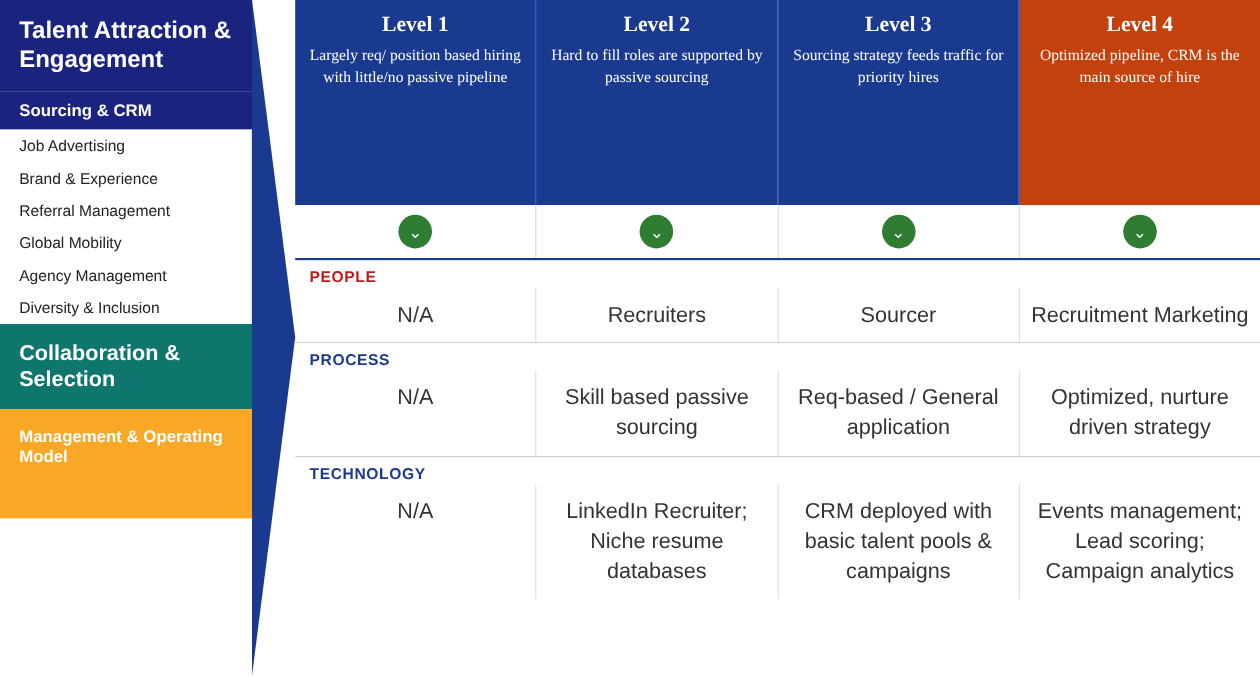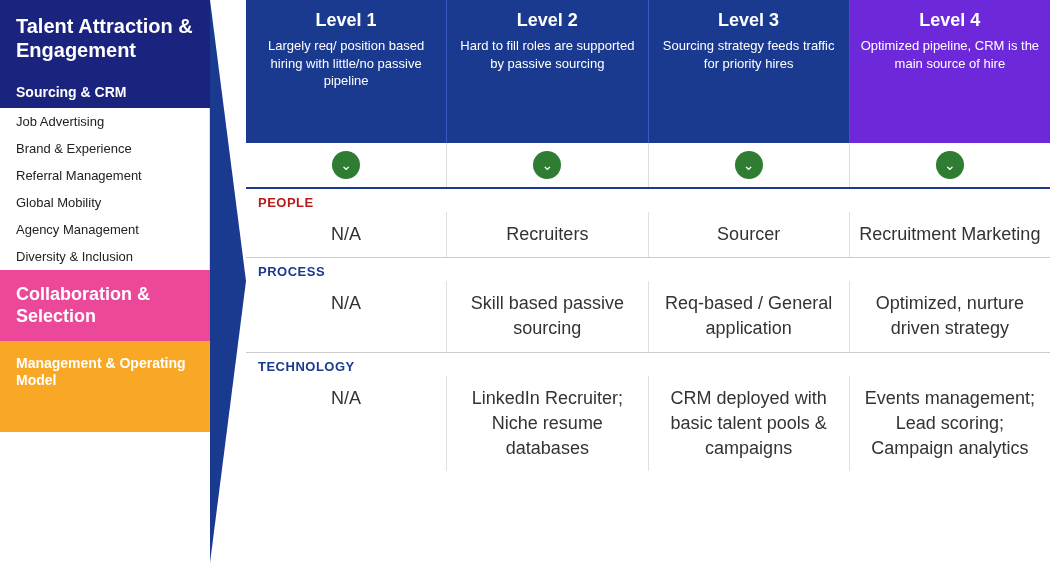--- a/index.html
+++ b/index.html
@@ -41,21 +41,21 @@
     .section-title { font-size: 13px; font-weight: 700; color: #1a3a8f; text-transform: uppercase; letter-spacing: 0.5px; }
 
     .chevron-row { display: flex; background: #fff; border-bottom: 2px solid #1a3a8f; }
     .chevron-cell { flex: 1; display: flex; justify-content: center; align-items: center; padding: 8px 0; border-left: 1px solid #ddd; }
     .chevron-btn { width: 28px; height: 28px; border-radius: 50%; background: #2e7d32; border: none; display: flex; align-items: center; justify-content: center; cursor: pointer; }
     .chevron-icon { color: #fff; font-size: 14px; line-height: 1; }
     .data-cell { flex: 1; text-align: center; padding: 10px 8px; font-size: 18px; color: #333; border-left: 1px solid #e0e0e0; vertical-align: top; line-height: 1.4; }
 
     
     .grid-wrapper { flex: 1; display: flex; flex-direction: column; }
-    .grid-header { display: flex; height: 143px; flex-shrink: 0; }
+    .grid-header { display: flex; height: 171px; flex-shrink: 0; font-family: Liberation Serif, serif; }
     .grid-header .level-col:first-child { border-left: none; }
 
     .grid-body { flex: 1; display: flex; flex-direction: column; }
 
     .section-block { display: flex; flex-direction: column; border-bottom: 1px solid #ccc; }
     .section-block-top { display: flex; padding: 6px 8px 2px 12px; background: #fff; }
     .section-block-cells { display: flex; }
     .section-block-cells .data-cell:first-child { border-left: none; }
 
     
@@ -74,21 +74,21 @@
       <div class="sidebar-sourcing-label">Sourcing &amp; CRM</div>
     </div>
     <div class="sidebar-menu">
       <div class="sidebar-menu-item">Job Advertising</div>
       <div class="sidebar-menu-item">Brand &amp; Experience</div>
       <div class="sidebar-menu-item">Referral Management</div>
       <div class="sidebar-menu-item">Global Mobility</div>
       <div class="sidebar-menu-item">Agency Management</div>
       <div class="sidebar-menu-item">Diversity &amp; Inclusion</div>
     </div>
-    <div class="sidebar-collab" style="background: #ec4899;">
+    <div class="sidebar-collab" style="background: #0f766e;">
       <div class="sidebar-collab-title">Collaboration &amp; Selection</div>
     </div>
     <div class="sidebar-mgmt" style="background: rgb(249, 168, 37);">
       <div class="sidebar-mgmt-title">Management &amp; Operating Model</div>
     </div>
   </div>
 
   <div class="arrow-divider"></div>
 
   <div class="grid-wrapper">
@@ -99,21 +99,21 @@
         <div class="level-col-desc">Largely req/ position based hiring with little/no passive pipeline</div>
       </div>
       <div class="level-col" style="background: rgb(26, 58, 143);">
         <div class="level-col-title">Level 2</div>
         <div class="level-col-desc">Hard to fill roles are supported by passive sourcing</div>
       </div>
       <div class="level-col" style="background: rgb(26, 58, 143);">
         <div class="level-col-title">Level 3</div>
         <div class="level-col-desc">Sourcing strategy feeds traffic for priority hires</div>
       </div>
-      <div class="level-col" style="background: #6d28d9;">
+      <div class="level-col" style="background: #c2410c;">
         <div class="level-col-title">Level 4</div>
         <div class="level-col-desc">Optimized pipeline, CRM is the main source of hire</div>
       </div>
     </div>
 
     <div class="chevron-row">
       <div class="chevron-cell" style="border-left:none;">
         <button class="chevron-btn" style="background: rgb(46, 125, 50);">
           <span class="chevron-icon">⌄</span>
         </button>

